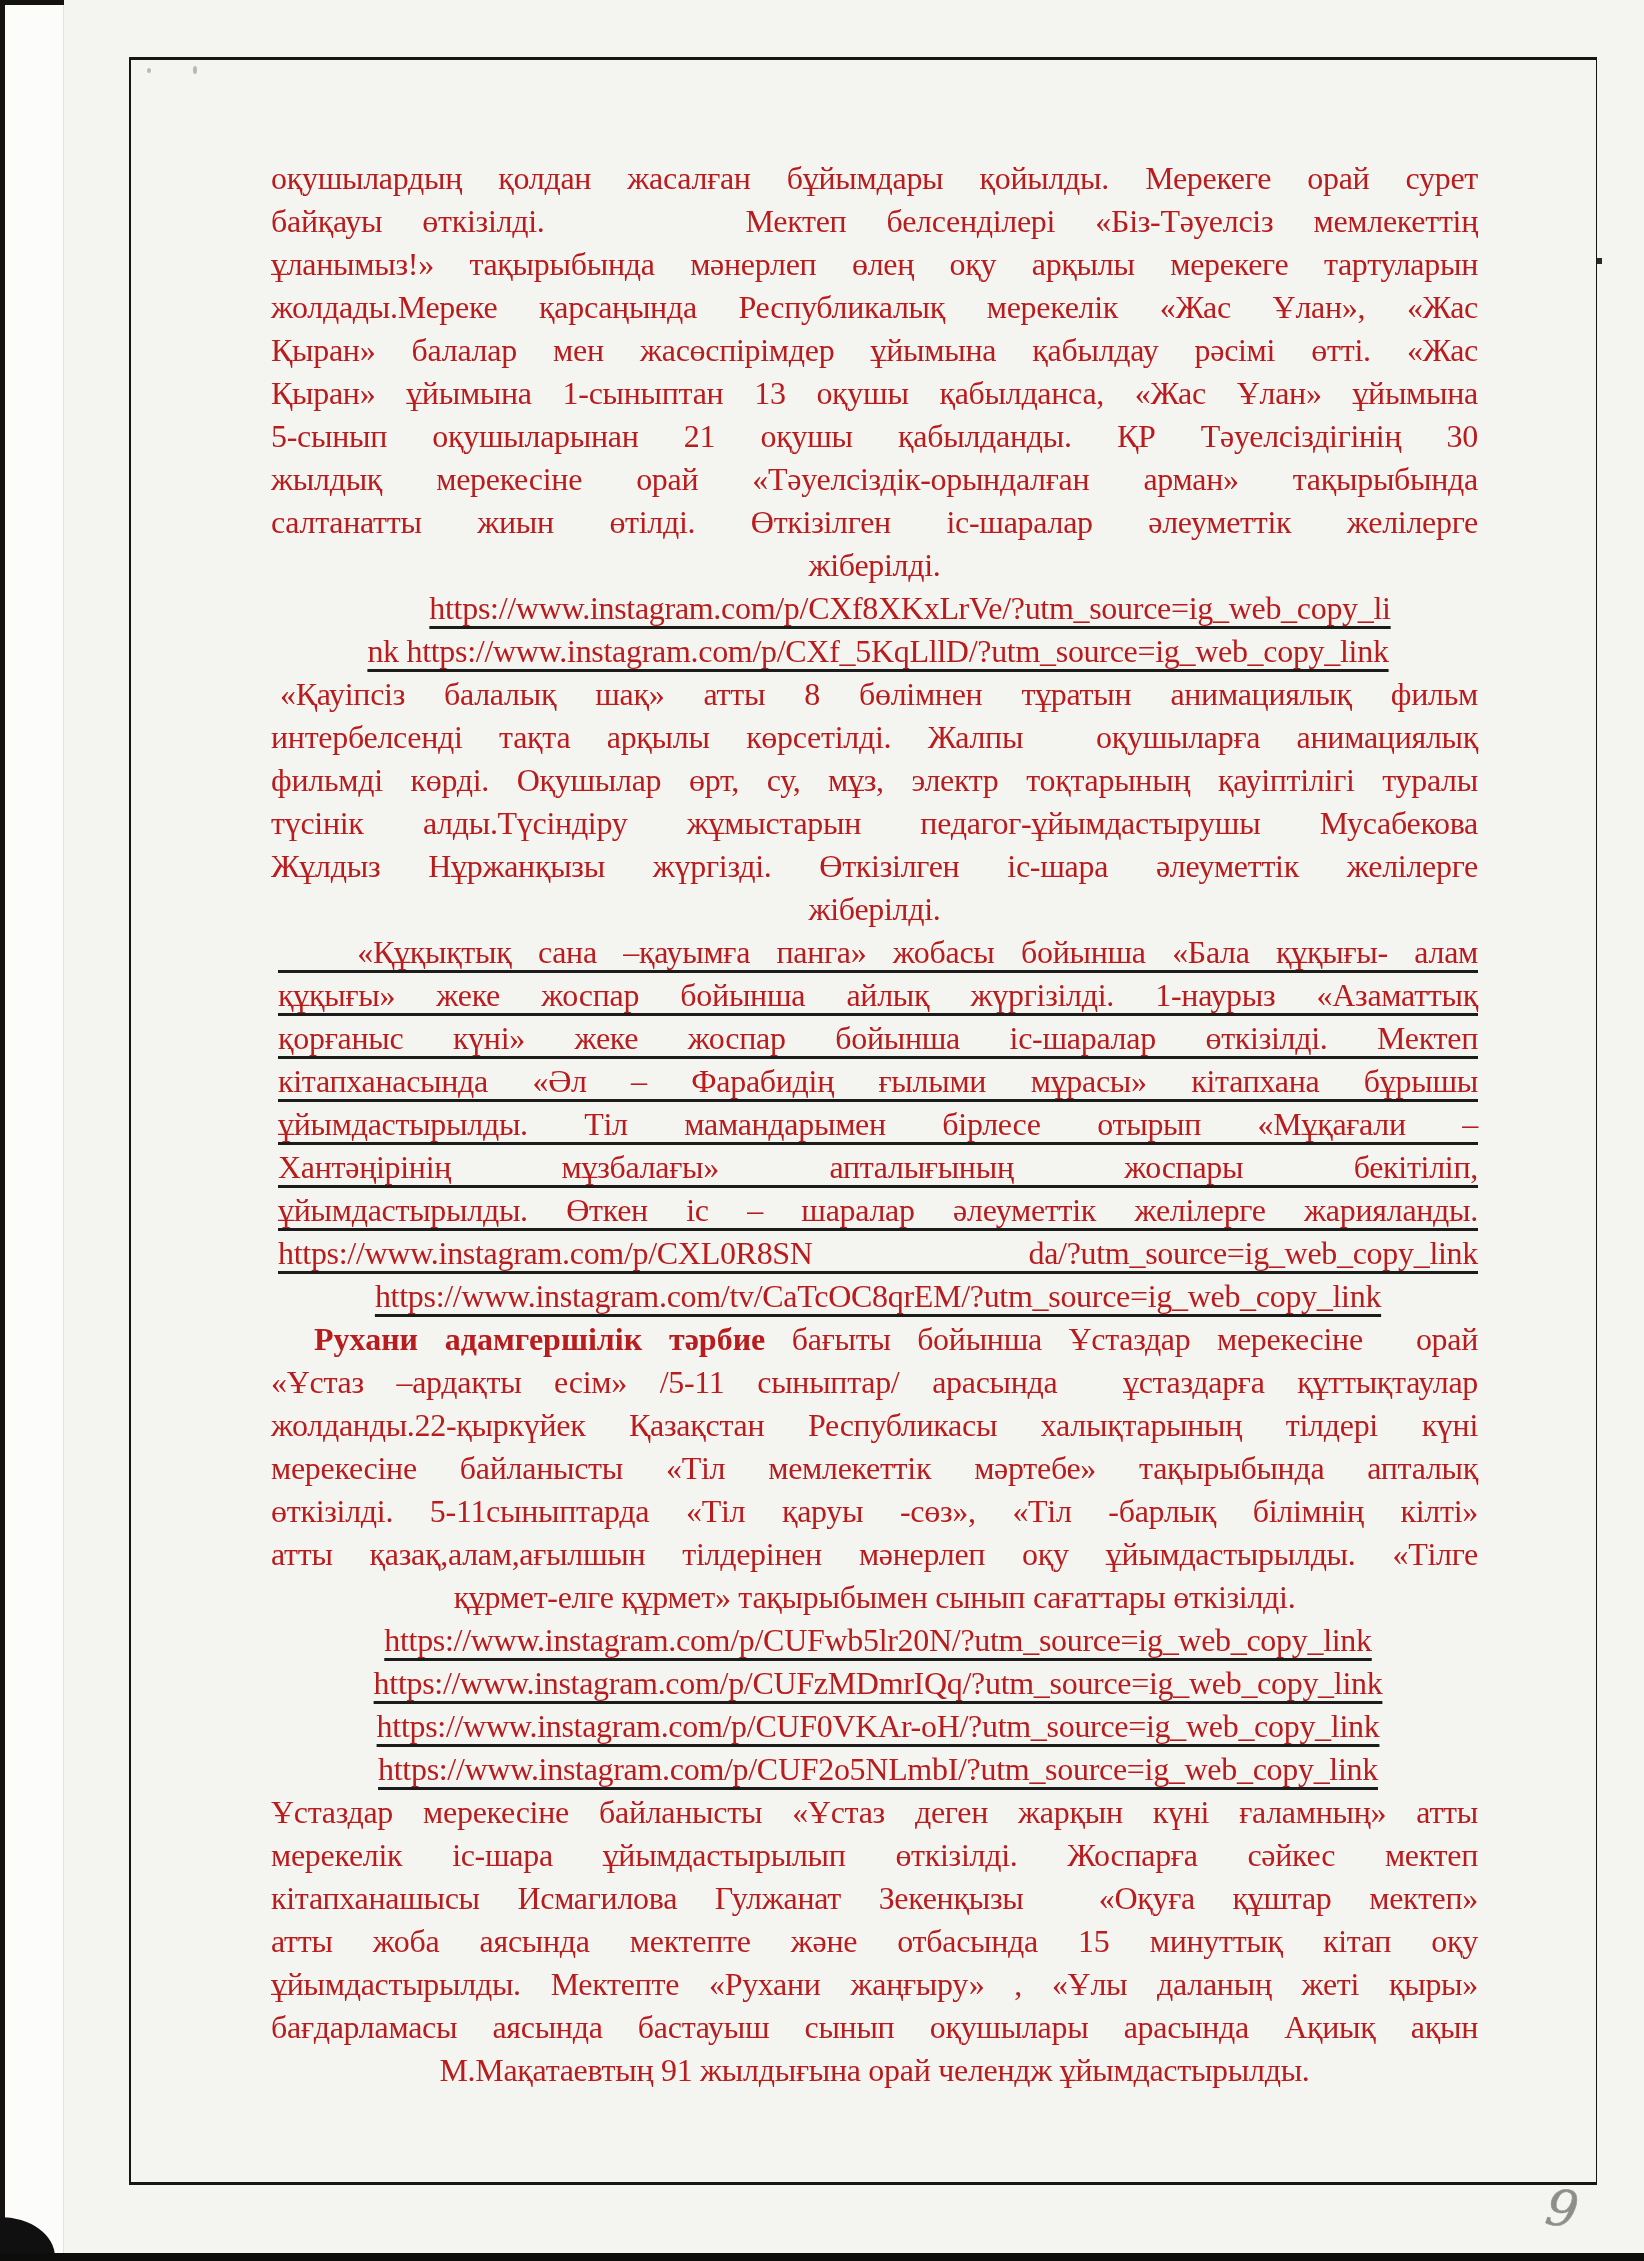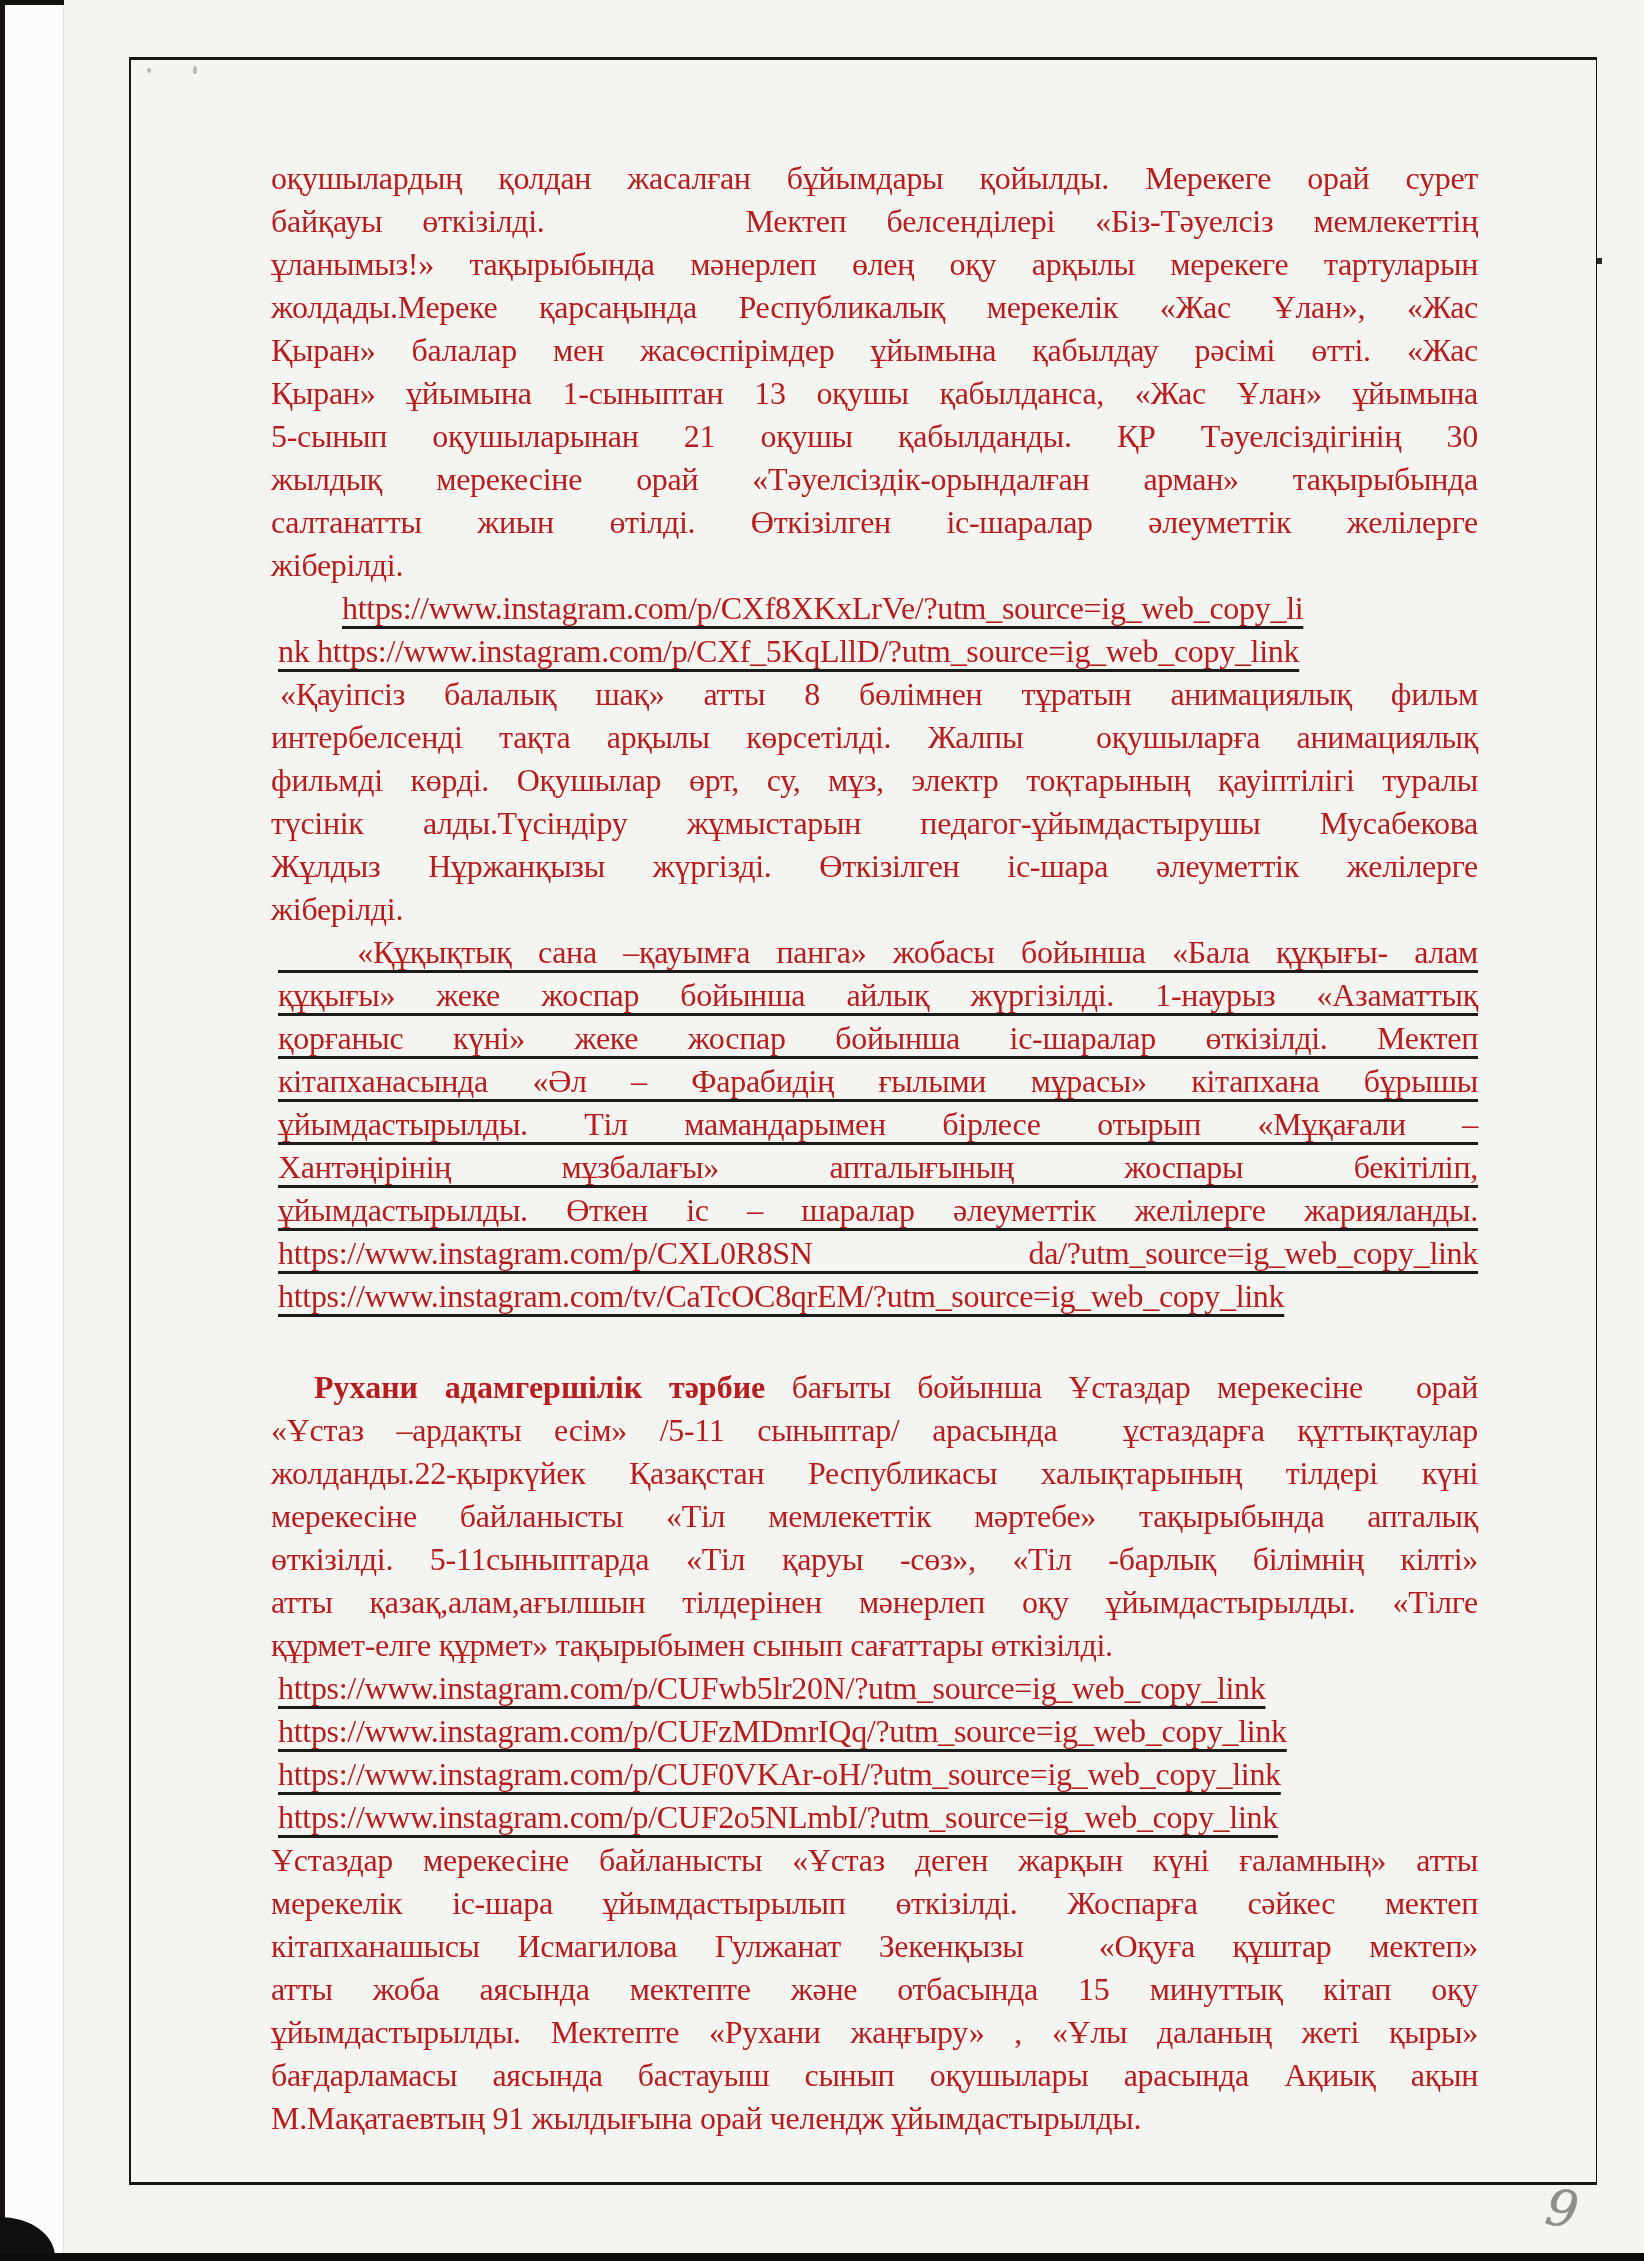--- a/index.html
+++ b/index.html
@@ -25,21 +25,21 @@
     position:absolute;left:129px;top:57px;width:1468px;height:2128px;
     border-style:solid;border-color:#161614;border-width:3.9px 1.9px 3.2px 2.6px;
     box-sizing:border-box;background:transparent;
   }
 
   
   .textblock{
     position:absolute;left:271px;top:157px;width:1207px;
     color:#b91c1c;font-size:32px;line-height:43px;letter-spacing:-0.3px;
   }
-  .line{min-height:43px;text-align:left;}
+  .line{min-height:43px;text-align:center;}
   .line.jl{text-align:justify;text-align-last:justify;}
   .line.u{text-decoration:underline;text-decoration-thickness:2.6px;text-underline-offset:7px;text-decoration-color:#1c1c1a;margin-left:7px;}
   .line .b{font-weight:bold;letter-spacing:0;}
 
   
   .pagenum{
     position:absolute;left:1546px;top:2183px;width:71px;
     font-family:"DejaVu Serif", serif;font-style:italic;
     font-size:50px;color:#8d8d89;transform:rotate(9deg);
     -webkit-text-stroke:0.6px #9a9a96;
@@ -90,21 +90,21 @@
       <div class="line u jl">құқығы» жеке жоспар бойынша айлық жүргізілді. 1-наурыз «Азаматтық</div>
       <div class="line u jl">қорғаныс күні» жеке жоспар бойынша іс-шаралар өткізілді. Мектеп</div>
       <div class="line u jl">кітапханасында «Әл – Фарабидің ғылыми мұрасы» кітапхана бұрышы</div>
       <div class="line u jl">ұйымдастырылды. Тіл мамандарымен бірлесе отырып «Мұқағали –</div>
       <div class="line u jl">Хантәңірінің мұзбалағы» апталығының жоспары бекітіліп,</div>
       <div class="line u jl">ұйымдастырылды. Өткен іс – шаралар әлеуметтік желілерге жарияланды.</div>
       <div class="line u jl">https://www.instagram.com/p/CXL0R8SN&nbsp;&nbsp;&nbsp; da/?utm_source=ig_web_copy_link</div>
       <div class="line u">https://www.instagram.com/tv/CaTcOC8qrEM/?utm_source=ig_web_copy_link</div>
     </div>
     <div class="block">
-      <div class="line jl" style="padding-left: 43px; margin-top: 48px;"><span class="b">Рухани адамгершілік тәрбие</span><span> бағыты бойынша Ұстаздар мерекесіне&nbsp; орай</span></div>
+      <div class="line jl" style="padding-left: 43px;"><span class="b">Рухани адамгершілік тәрбие</span><span> бағыты бойынша Ұстаздар мерекесіне&nbsp; орай</span></div>
       <div class="line jl">«Ұстаз –ардақты есім» /5-11 сыныптар/ арасында&nbsp; ұстаздарға құттықтаулар</div>
       <div class="line jl">жолданды.22-қыркүйек Қазақстан Республикасы халықтарының тілдері күні</div>
       <div class="line jl">мерекесіне байланысты «Тіл мемлекеттік мәртебе» тақырыбында апталық</div>
       <div class="line jl">өткізілді. 5-11сыныптарда «Тіл қаруы -сөз», «Тіл -барлық білімнің кілті»</div>
       <div class="line jl">атты қазақ,алам,ағылшын тілдерінен мәнерлеп оқу ұйымдастырылды. «Тілге</div>
       <div class="line">құрмет-елге құрмет» тақырыбымен сынып сағаттары өткізілді.</div>
     </div>
     <div class="block">
       <div class="line u">https://www.instagram.com/p/CUFwb5lr20N/?utm_source=ig_web_copy_link</div>
       <div class="line u">https://www.instagram.com/p/CUFzMDmrIQq/?utm_source=ig_web_copy_link</div>

